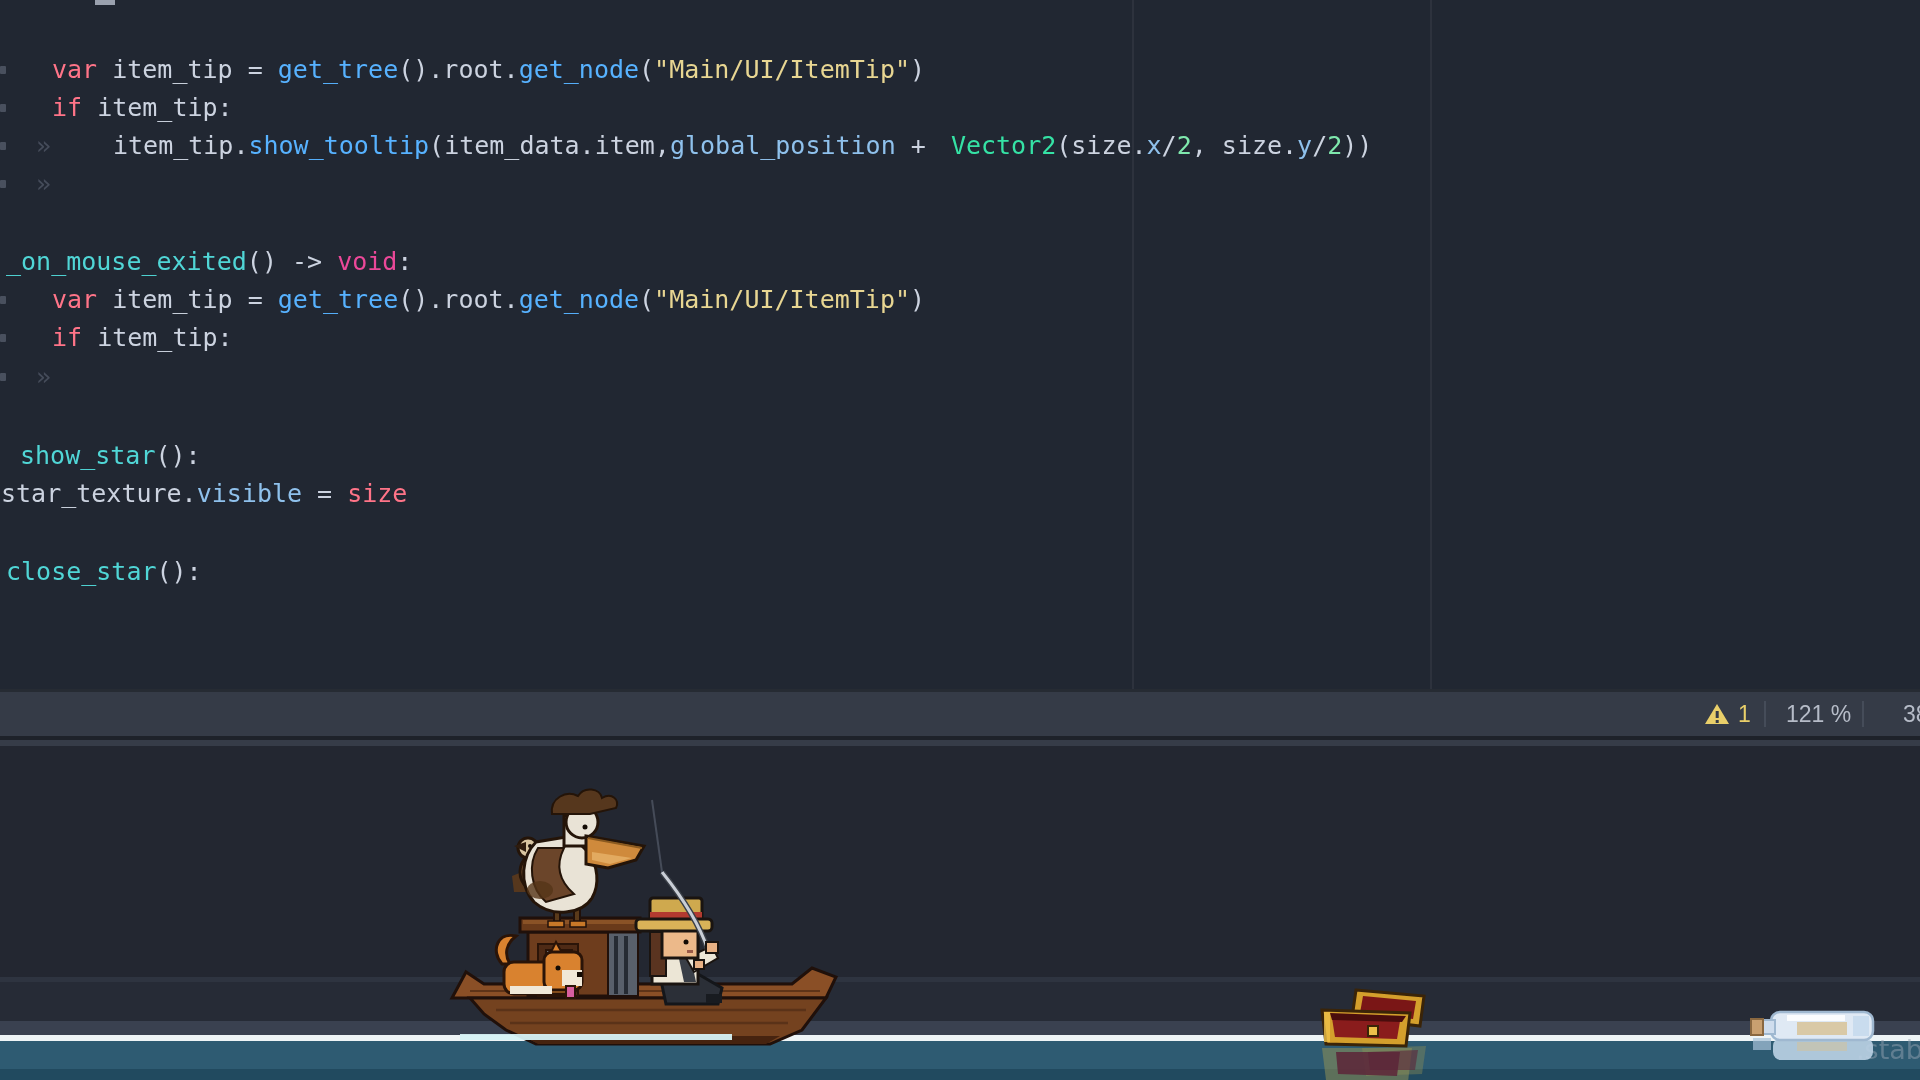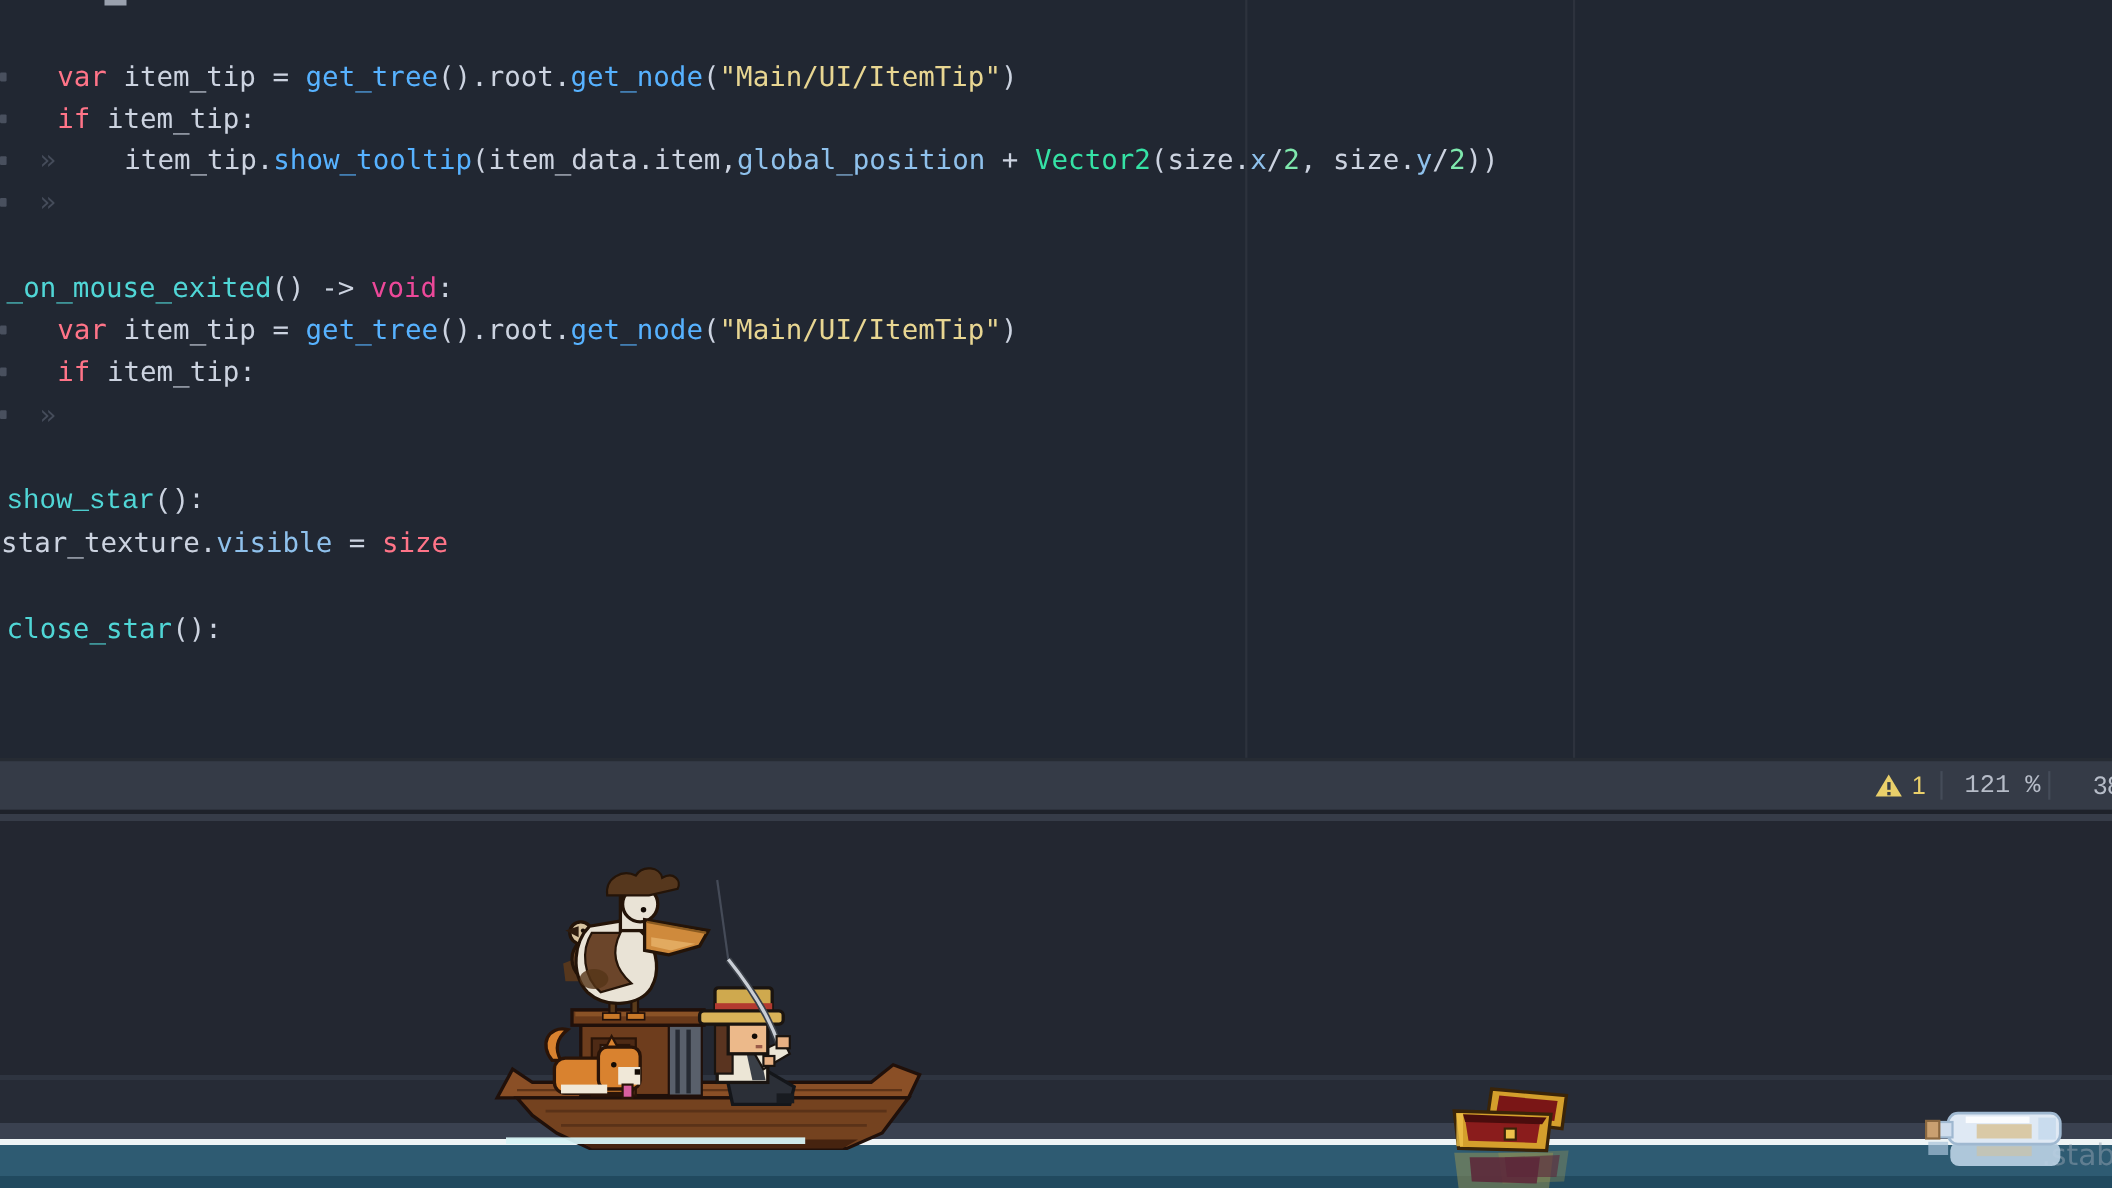--- a/index.html
+++ b/index.html
@@ -19,37 +19,37 @@
   .code-line .code-text { position:absolute; top:0; }
   .tab-marker { position:absolute; top:0; color:#454c5a; }
   .edge-mark { position:absolute; left:0; width:6px; height:8px; background:#49505e;
                border-radius:1px; z-index:1; }
   .top-fragment { position:absolute; left:95px; top:0; width:20px; height:5px;
                   background:#9aa1ae; z-index:2; }
   .tok-kw  { color:#ff7488; }
   .tok-fn  { color:#57b2ff; }
   .tok-def { color:#50d6d6; }
   .tok-str { color:#e8d692; }
-  .tok-typ { color:#35e2a5; }
+  .tok-typ { color:#35e2a5;margin-left:10px; }
   .tok-typ2{ color:#ec4899; }
   .tok-num { color:#7fe8ad; }
   .tok-mem { color:#8fc1ec;margin-top:36px; }
   .tok-op, .tok-pl { color:#ccd3e0; }
 
   
   .statusbar { position:absolute; left:0; top:689px; width:1920px; height:47px;
                background:#353b47; border-top:3px solid #262b33; }
   .sb-warn { position:absolute; left:1704px; top:0; height:44px; display:flex;
              align-items:center; gap:8px; }
   .sb-warn span { color:#e9cf6a; font-size:23px; }
   .sb-sep { position:absolute; top:9px; width:2px; height:26px; background:#454c59; }
   .sb-sep.s1 { left:1764px; }
   .sb-sep.s2 { left:1862px; }
   .sb-zoom  { position:absolute; left:1786px; top:0; line-height:44px;
-              color:#b6bcc8; font-size:23px;font-family:Liberation Mono, monospace; }
+              color:#b6bcc8; font-size:23px; }
   .sb-caret { position:absolute; left:1903px; top:0; line-height:44px;
               color:#b6bcc8; font-size:23px; }
 
   
   .game { position:absolute; left:0; top:736px; width:1920px; height:344px; }
   .game svg { display:block; }
 </style>
 </head>
 <body>
 
@@ -60,21 +60,21 @@
         <div class="guideline" style="left: 1132px;"></div>
         <div class="guideline" style="left: 1430px;"></div>
         <div class="code-line" style="top: 51px;"><span class="code-text" style="left: 52px;"><span class="tok-kw">var</span><span class="tok-pl"> item_tip </span><span class="tok-op">= </span><span class="tok-fn">get_tree</span><span class="tok-pl">().root.</span><span class="tok-fn">get_node</span><span class="tok-pl">(</span><span class="tok-str">"Main/UI/ItemTip"</span><span class="tok-pl">)</span></span></div>
         <div class="code-line" style="top: 89px;"><span class="code-text" style="left: 52px;"><span class="tok-kw">if</span><span class="tok-pl"> item_tip:</span></span></div>
         <div class="code-line" style="top: 127px;"><span class="tab-marker" style="left: 36px;">»</span><span class="code-text" style="left: 113px;"><span class="tok-pl">item_tip.</span><span class="tok-fn">show_tooltip</span><span class="tok-pl">(item_data.item,</span><span class="tok-mem">global_position</span><span class="tok-pl"> </span><span class="tok-op">+ </span><span class="tok-typ">Vector2</span><span class="tok-pl">(size.</span><span class="tok-mem">x</span><span class="tok-pl">/</span><span class="tok-num">2</span><span class="tok-pl">, size.</span><span class="tok-mem">y</span><span class="tok-pl">/</span><span class="tok-num">2</span><span class="tok-pl">))</span></span></div>
         <div class="code-line" style="top: 165px;"><span class="tab-marker" style="left: 36px;">»</span><span class="code-text" style="left: 113px;"></span></div>
         <div class="code-line" style="top: 243px;"><span class="code-text" style="left: 6px;"><span class="tok-def">_on_mouse_exited</span><span class="tok-pl">() </span><span class="tok-op">-&gt; </span><span class="tok-typ2">void</span><span class="tok-pl">:</span></span></div>
         <div class="code-line" style="top: 281px;"><span class="code-text" style="left: 52px;"><span class="tok-kw">var</span><span class="tok-pl"> item_tip </span><span class="tok-op">= </span><span class="tok-fn">get_tree</span><span class="tok-pl">().root.</span><span class="tok-fn">get_node</span><span class="tok-pl">(</span><span class="tok-str">"Main/UI/ItemTip"</span><span class="tok-pl">)</span></span></div>
         <div class="code-line" style="top: 319px;"><span class="code-text" style="left: 52px;"><span class="tok-kw">if</span><span class="tok-pl"> item_tip:</span></span></div>
         <div class="code-line" style="top: 358px;"><span class="tab-marker" style="left: 36px;">»</span></div>
-        <div class="code-line" style="top: 437px;"><span class="code-text" style="left: 6px; font-family: Liberation Mono, monospace;"><span class="tok-def">show_star</span><span class="tok-pl">():</span></span></div>
+        <div class="code-line" style="top: 437px;"><span class="code-text" style="left: 20px;"><span class="tok-def">show_star</span><span class="tok-pl">():</span></span></div>
         <div class="code-line" style="top: 475px;"><span class="code-text" style="left: 1px;"><span class="tok-pl">star_texture.</span><span class="tok-mem">visible</span><span class="tok-pl"> </span><span class="tok-op">= </span><span class="tok-kw">size</span></span></div>
         <div class="code-line" style="top: 553px; padding-left: 28px;"><span class="code-text" style="left: 6px;"><span class="tok-def">close_star</span><span class="tok-pl">():</span></span></div>
         <div class="edge-mark" style="top: 66px;"></div>
         <div class="edge-mark" style="top: 104px;"></div>
         <div class="edge-mark" style="top: 142px;"></div>
         <div class="edge-mark" style="top: 180px;"></div>
         <div class="edge-mark" style="top: 296px;"></div>
         <div class="edge-mark" style="top: 334px;"></div>
         <div class="edge-mark" style="top: 373px;"></div>
       </div>

